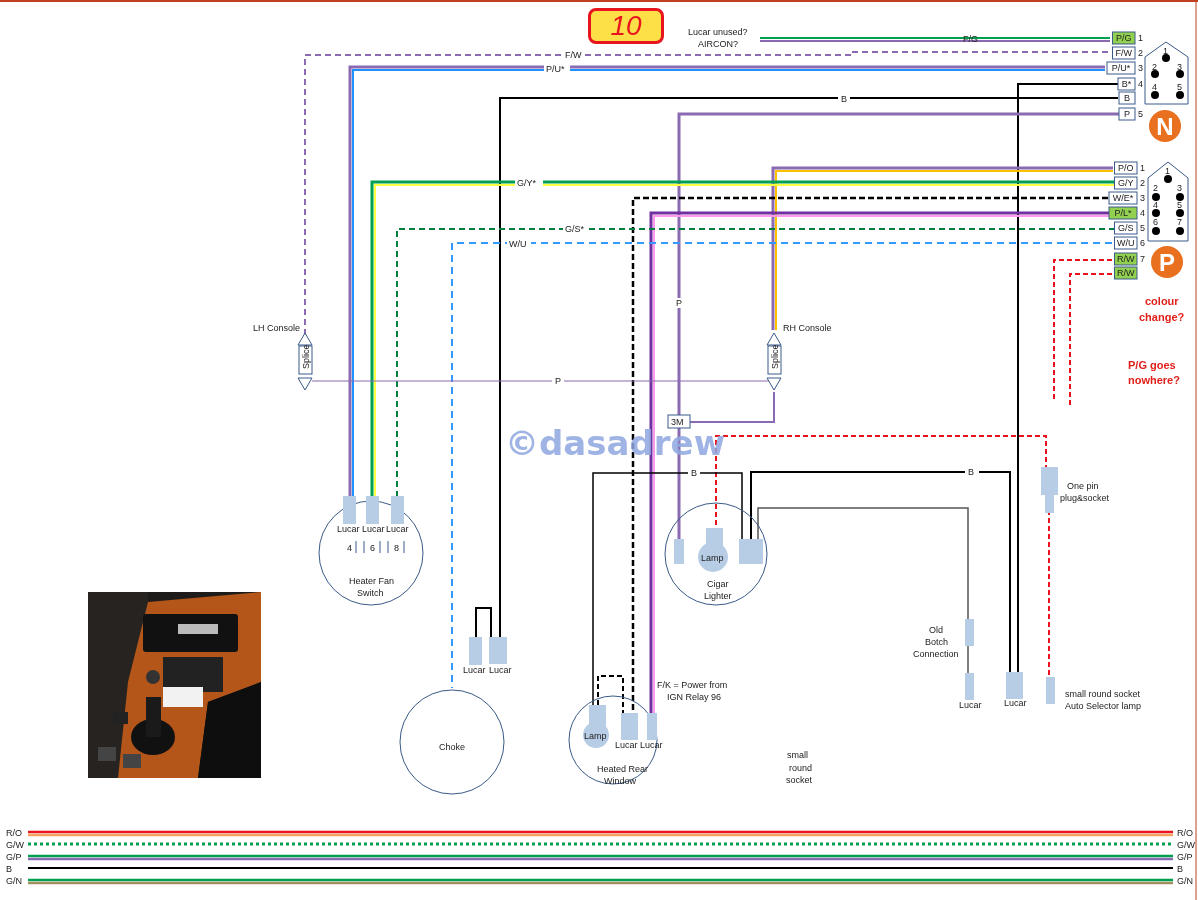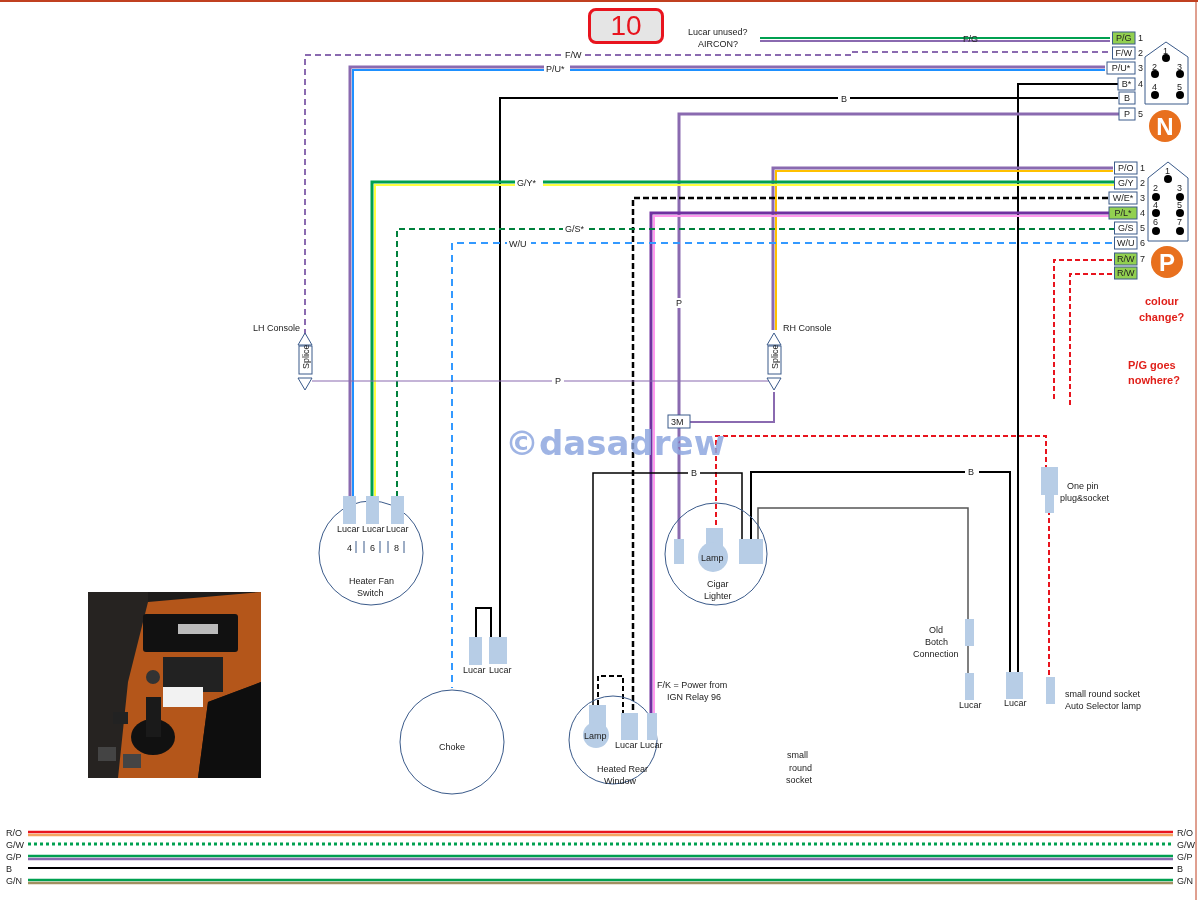--- a/index.html
+++ b/index.html
@@ -2,21 +2,21 @@
 <html><head>
 <meta charset="utf-8">
 <style>
   html, body { margin:0; padding:0; background:#ffffff; }
   body { width:1198px; height:900px; position:relative; overflow:hidden; font-family:"Liberation Sans", sans-serif; }
   svg#diagram { position:absolute; left:0; top:0; }
   .lbl { font-family:"Liberation Sans", sans-serif; font-size:9px; fill:#222; }
   .pin { font-family:"Liberation Sans", sans-serif; font-size:9px; fill:#222; }
   .red { font-family:"Liberation Sans", sans-serif; font-size:11px; font-weight:bold; fill:#e0201a; }
   .wm { font-family:"DejaVu Sans", sans-serif; font-size:34px; font-weight:bold; fill:#8fa8e0; opacity:0.85; }
-  .title-box { position:absolute; left:588px; top:8px; width:76px; height:36px; background:#e5e5e5; border:3px solid #e8141e; border-radius:8px; box-sizing:border-box; color:#e8141e; font-family:"Liberation Sans", sans-serif; font-size:28px; text-align:center; line-height:30px; }
+  .title-box { position:absolute; left:588px; top:8px; width:76px; height:36px; background:#fde047; border:3px solid #e8141e; border-radius:8px; box-sizing:border-box; color:#e8141e; font-family:"Liberation Sans", sans-serif; font-size:28px; text-align:center; line-height:30px;font-style:italic; }
   .photo { position:absolute; left:88px; top:592px; width:173px; height:186px; overflow:hidden; background:#2a2624; }
 </style>
 </head>
 <body>
 
 <div class="title-box">10</div>
 
 <svg id="diagram" width="1198" height="900" viewBox="0 0 1198 900" xmlns="http://www.w3.org/2000/svg">
 
   <line x1="0" y1="1" x2="1198" y2="1" stroke="#c04020" stroke-width="2"></line>

